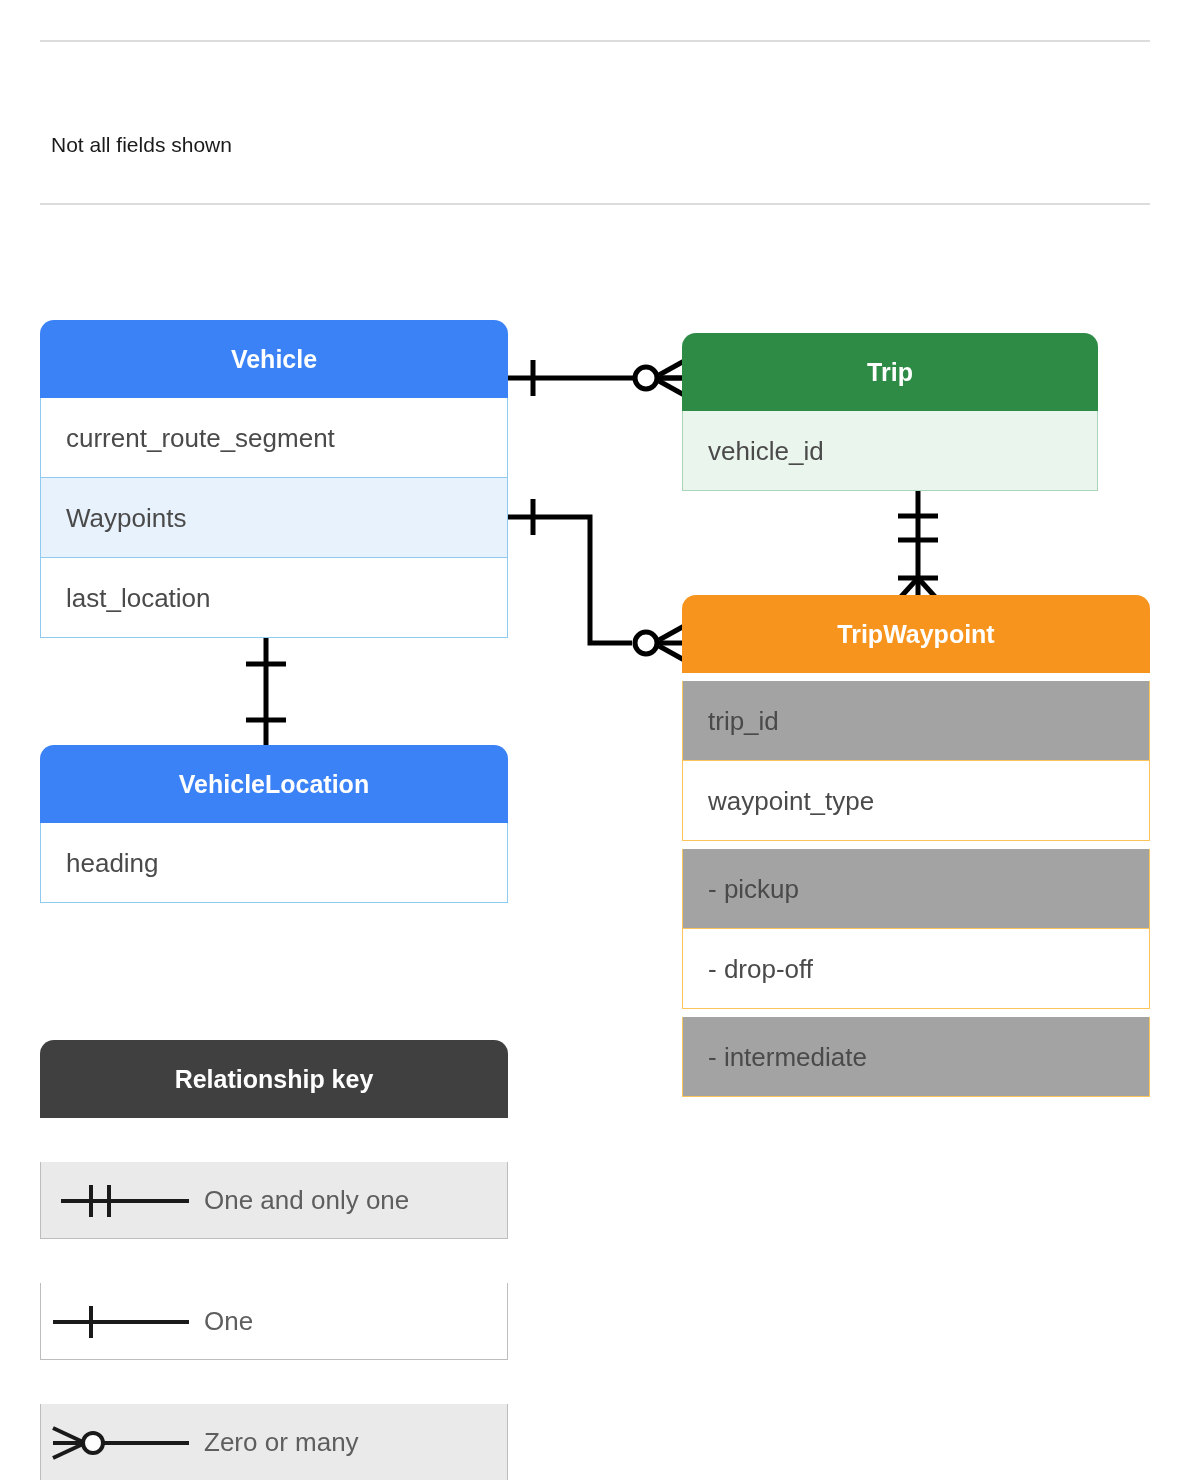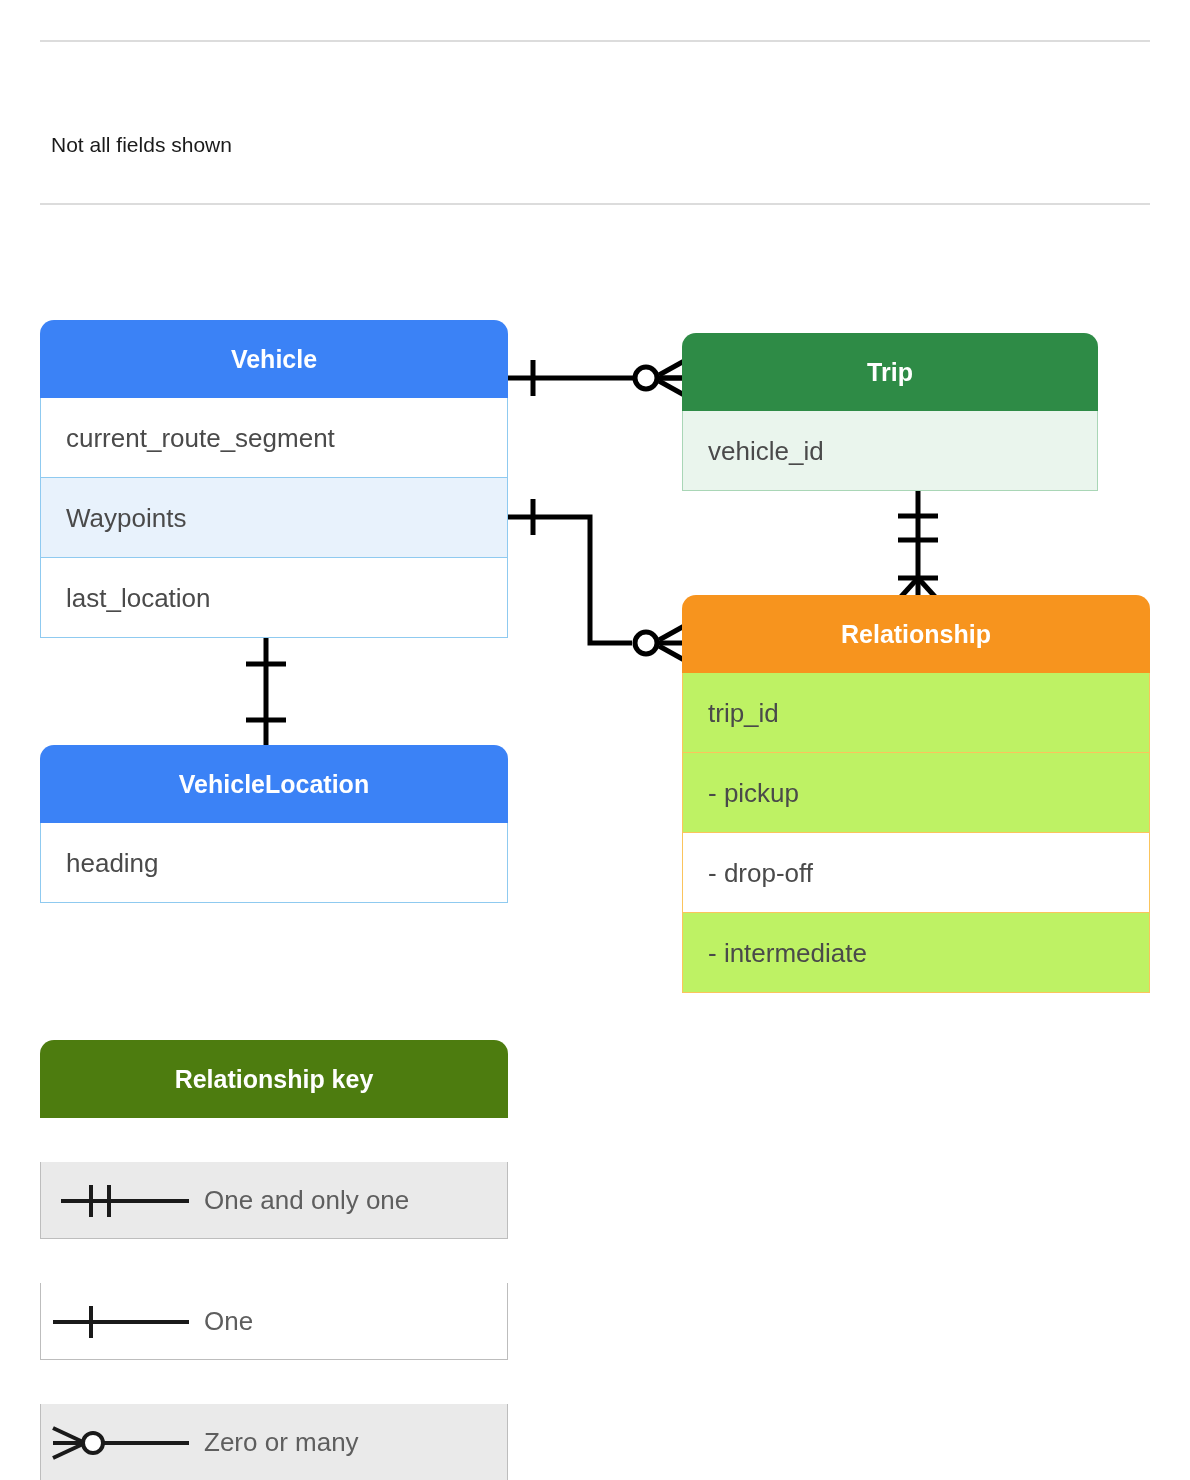--- a/index.html
+++ b/index.html
@@ -50,34 +50,34 @@
   .blue .row.alt { background: #e8f2fc; }
 
   
   .green .hdr { background: #2e8b46; }
   .green .row { border-color: #a9d6b6; background: #ffffff; }
   .green .row.alt { background: #eaf5ed; }
 
   
   .orange .hdr { background: #f7941e; }
   .orange .row { border-color: #fbc45c; background: #ffffff; }
-  .orange .row.alt { background: #bef264; }
+  .orange .row.alt { background: #a3a3a3; margin-top: 8px; }
 
   
   #ent-vehicle          { left: 40px;  top: 320px; width: 468px; }
   #ent-vehiclelocation  { left: 40px;  top: 745px; width: 468px; }
   #ent-trip             { left: 682px; top: 333px; width: 416px; }
   #ent-tripwaypoint     { left: 682px; top: 595px; width: 468px; }
 
   
   #legend { position: absolute; left: 40px; top: 1040px; width: 468px; }
   #legend .hdr {
     height: 78px; line-height: 78px; text-align: center;
     color: #ffffff; font-size: 25px; font-weight: bold;
-    background: #4d7c0f; border-radius: 14px 14px 0 0;
+    background: #404040; border-radius: 14px 14px 0 0;
   }
   #legend .lrow {
     height: 77px;
     border-style: solid; border-width: 0 1.6px 1.6px 1.6px;
     border-color: #bdbdbd; background: #ffffff;
     display: flex; align-items: center; margin-top: 44px;
   }
   #legend .lrow.alt { background: #eaeaea; }
   #legend .sym { width: 155px; flex: none; height: 100%; }
   #legend .sym svg { display: block; width: 155px; height: 77px; }
@@ -154,22 +154,23 @@
     <div class="hdr">VehicleLocation</div>
     <div class="row">heading</div>
   </div>
 
   <div class="entity green" id="ent-trip">
     <div class="hdr">Trip</div>
     <div class="row alt">vehicle_id</div>
   </div>
 
   <div class="entity orange" id="ent-tripwaypoint">
-    <div class="hdr">Relationship</div>
+    <div class="hdr">TripWaypoint</div>
     <div class="row alt">trip_id</div>
+    <div class="row">waypoint_type</div>
     <div class="row alt sub">-  pickup</div>
     <div class="row sub">-  drop-off</div>
     <div class="row alt sub">-  intermediate</div>
   </div>
 
   <div id="legend">
     <div class="hdr">Relationship key</div>
 
     <div class="lrow alt">
       <div class="sym">

